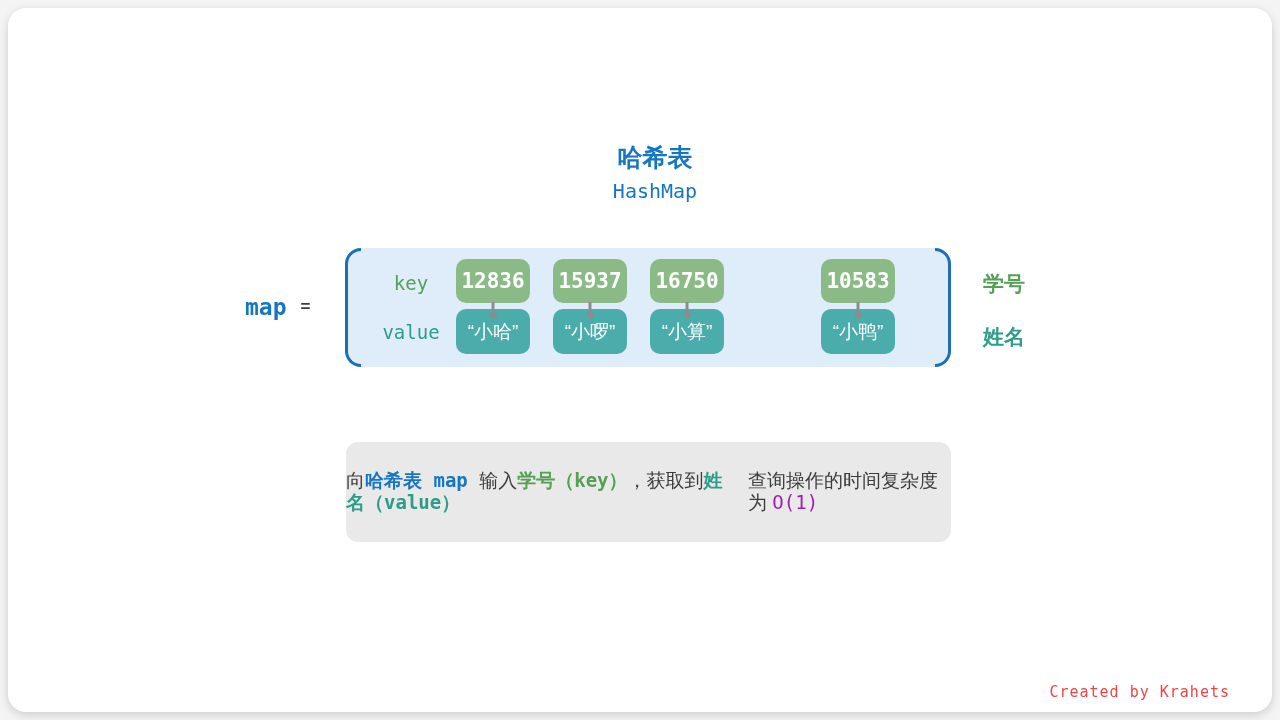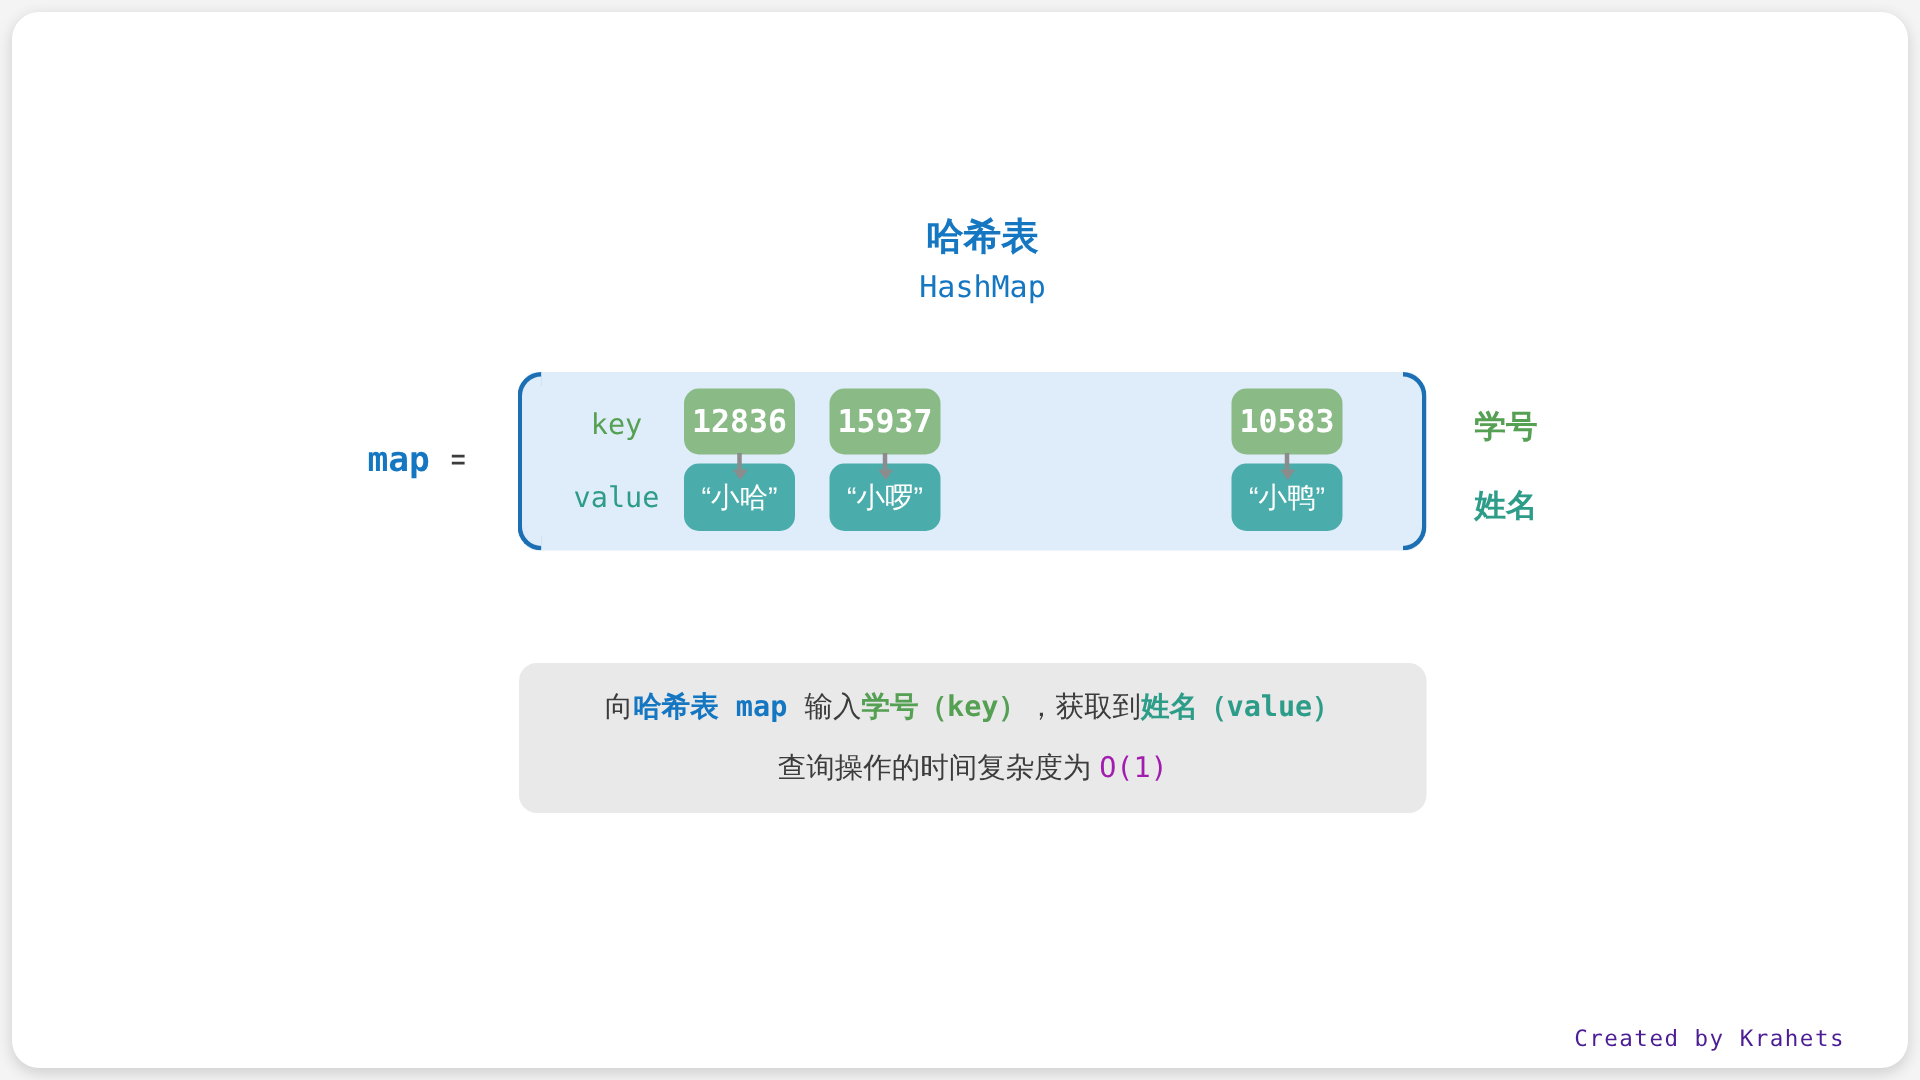--- a/index.html
+++ b/index.html
@@ -100,36 +100,36 @@
 
   
   .annotation { position: absolute; left: 975px; font-size: 21px; font-weight: bold; }
   .annotation-keys   { top: 262px; color: #56a054; }
   .annotation-values { top: 315px; color: #2d9c89; }
 
   
   .note-box {
     position: absolute; left: 338px; top: 434px; width: 605px; height: 100px;
     background: #e9e9e9; border-radius: 12px;
-    display: flex; flex-direction: column; align-items: center; justify-content: center;
+    display: flex; flex-direction: row; align-items: center; justify-content: center;
     gap: 19px;
   }
   .note-line { font-size: 19px; color: #3c3c3c; white-space: pre-wrap; line-height: 1.1; }
   .sd  { color: #3c3c3c; }
   .sdm { color: #a21caf; font-family: "DejaVu Sans Mono", "Liberation Mono", monospace; }
   .sb  { color: #1577c2; font-weight: bold; }
   .sbm { color: #1577c2; font-weight: bold; font-family: "DejaVu Sans Mono", "Liberation Mono", monospace; }
   .sg  { color: #56a054; font-weight: bold; }
   .sgm { color: #56a054; font-weight: bold; font-family: "DejaVu Sans Mono", "Liberation Mono", monospace; }
   .st  { color: #2d9c89; font-weight: bold; }
   .stm { color: #2d9c89; font-weight: bold; font-family: "DejaVu Sans Mono", "Liberation Mono", monospace; }
 
   .credit {
     position: absolute; top: 675px; right: 42px;
-    font-size: 15px; color: #4c1d95; letter-spacing: 1px;
+    font-size: 15px; color: #ef4444; letter-spacing: 1px;
     font-family: "DejaVu Sans Mono", "Liberation Mono", monospace;
   }
 </style>
 </head>
 <body>
 
 <div class="card">
 
   <div class="title-zh">哈希表</div>
   <div class="title-en">HashMap</div>
@@ -150,20 +150,25 @@
     <div class="entry-col col-0">
       <div class="key-box">12836</div>
       <div class="arrow"></div>
       <div class="value-box">“小哈”</div>
     </div>
     <div class="entry-col col-1">
       <div class="key-box">15937</div>
       <div class="arrow"></div>
       <div class="value-box">“小啰”</div>
     </div>
+    <div class="entry-col col-2">
+      <div class="key-box">16750</div>
+      <div class="arrow"></div>
+      <div class="value-box">“小算”</div>
+    </div>
     <div class="entry-col col-4">
       <div class="key-box">10583</div>
       <div class="arrow"></div>
       <div class="value-box">“小鸭”</div>
     </div>
   </div>
 
   <div class="annotation annotation-keys">学号</div>
   <div class="annotation annotation-values">姓名</div>
 

